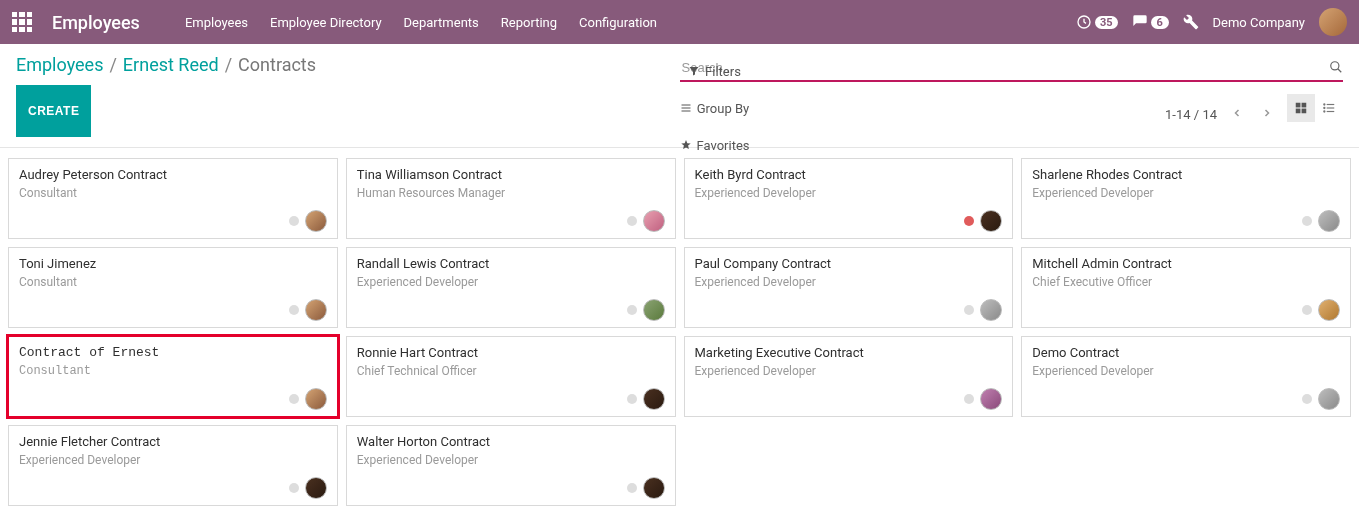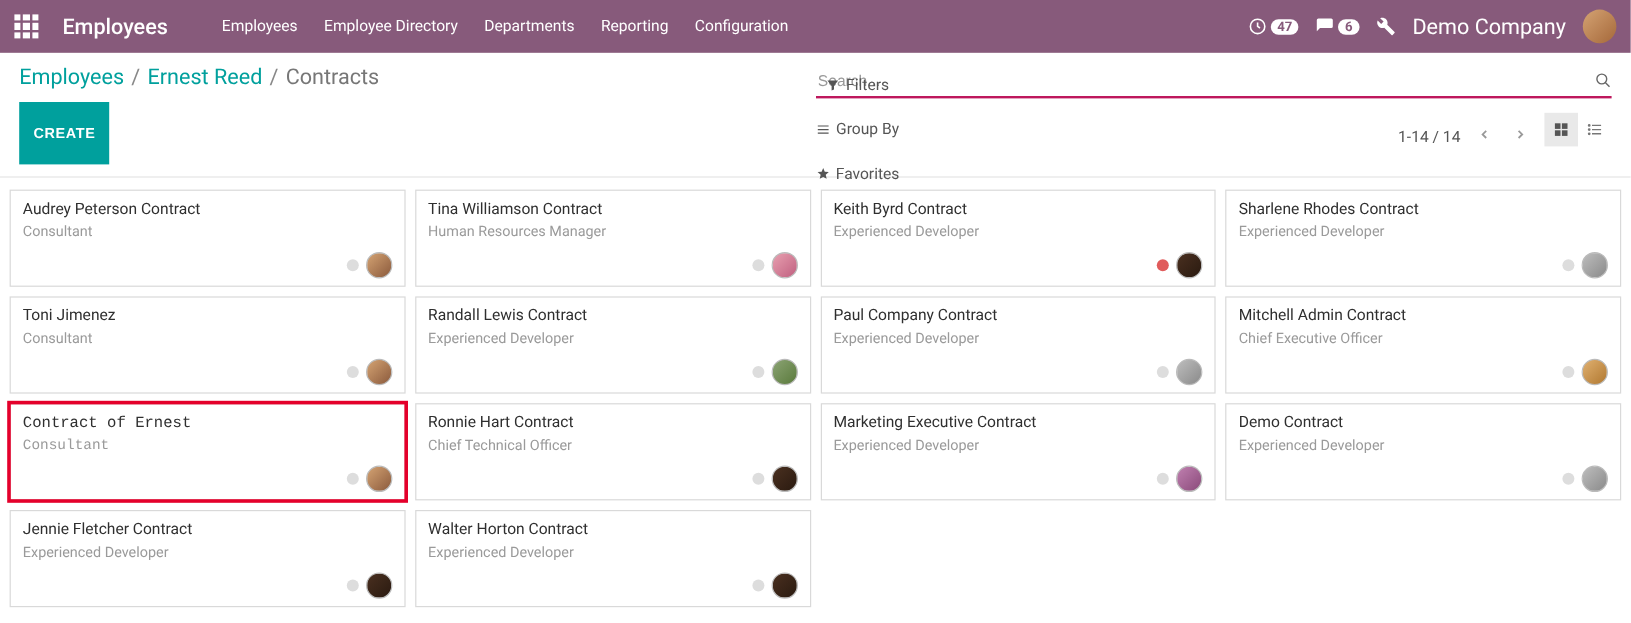--- a/index.html
+++ b/index.html
@@ -9,21 +9,21 @@
 .topnav { background: #875a7b; height: 44px; display: flex; align-items: center; padding: 0 12px; color: #fff; }
 .apps-icon { width: 20px; height: 20px; display: grid; grid-template-columns: repeat(3,1fr); grid-template-rows: repeat(3,1fr); gap: 2px; margin-right: 20px; cursor: pointer; }
 .apps-icon span { background: #fff; }
 .brand { font-size: 18px; font-weight: 500; margin-right: 45px; }
 .nav-links { display: flex; gap: 22px; }
 .nav-links a { color: #fff; text-decoration: none; font-size: 13px; }
 .topnav-right { margin-left: auto; display: flex; align-items: center; gap: 14px; }
 .badge-pill { background: #fff; color: #875a7b; border-radius: 9px; font-size: 11px; padding: 0 5px; font-weight: 700; min-width: 18px; text-align: center; }
 .icon-btn { display: flex; align-items: center; gap: 3px; cursor: pointer; }
 .icon-btn .iconimg { color: #fff; }
-.company-name { font-size: 18px; }
+.company-name { font-size: 13px; }
 .user-avatar { width: 28px; height: 28px; border-radius: 50%; background: linear-gradient(135deg,#d4a373,#a5683a); }
 
 
 .subheader { display: flex; align-items: flex-start; padding: 10px 16px 0 16px; border-bottom: 1px solid #e5e5e5; }
 .left-col { flex: 0 0 50%; }
 .right-col { flex: 1; }
 .breadcrumb { font-size: 18px; margin-bottom: 10px; display: flex; align-items: center; gap: 6px; }
 .breadcrumb a { color: #00a09d; text-decoration: none; }
 .breadcrumb .sep { color: #888; }
 .breadcrumb .active { color: #777; }
@@ -90,21 +90,21 @@
     <a>Configuration</a>
   </div>
   <div class="topnav-right">
     <div class="icon-btn">
       <span class="iconimg">
           <svg width="16" height="16" viewBox="0 0 24 24" fill="none" stroke="currentColor" stroke-width="2">
             <circle cx="12" cy="12" r="9"></circle>
             <path d="M12 7v5l3 2"></path>
           </svg>
         </span>
-      <span class="badge-pill">47</span>
+      <span class="badge-pill">35</span>
     </div>
     <div class="icon-btn">
       <span class="iconimg">
           <svg width="16" height="16" viewBox="0 0 24 24" fill="currentColor">
             <path d="M20 2H4a2 2 0 00-2 2v14l4-4h14a2 2 0 002-2V4a2 2 0 00-2-2z"></path>
           </svg>
         </span>
       <span class="badge-pill">6</span>
     </div>
     <div class="icon-btn">

